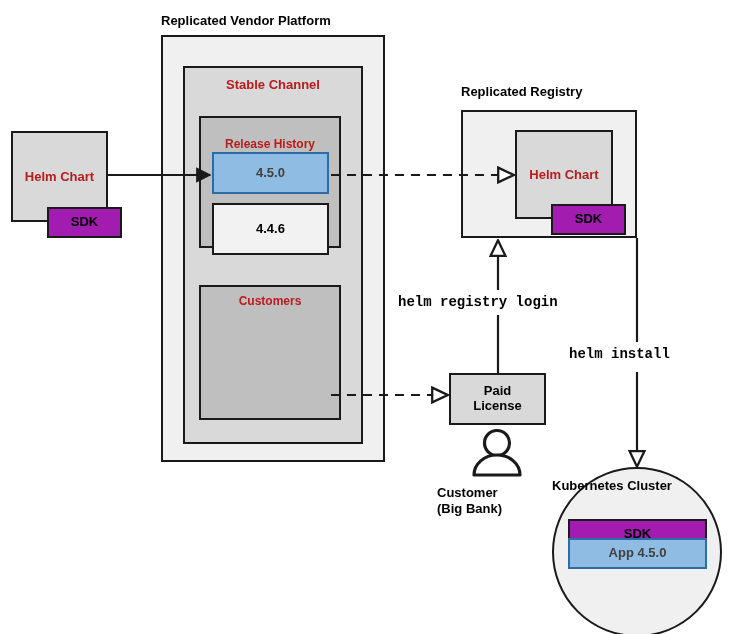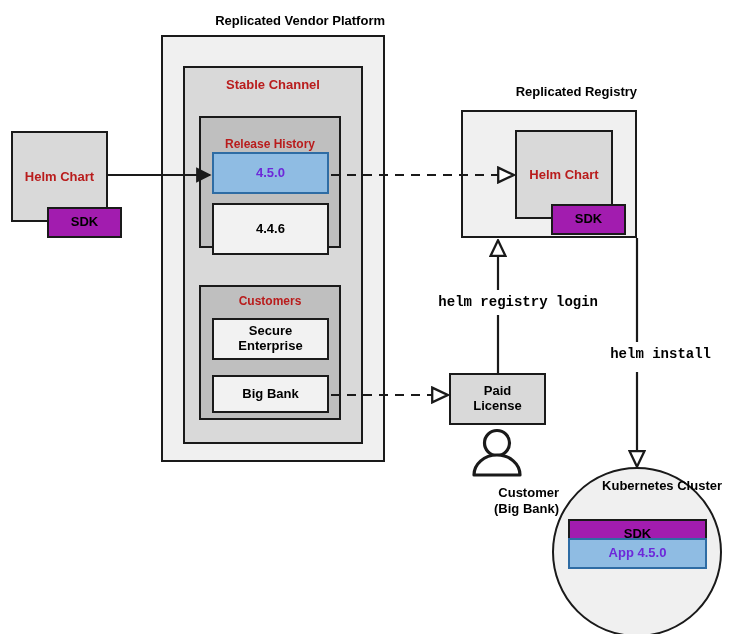--- a/index.html
+++ b/index.html
@@ -27,21 +27,21 @@
     display: flex;
     align-items: center;
     justify-content: center;
     text-align: center;
     font-weight: bold;
     color: #000000;
     line-height: 1.15;
   }
   .lbl {
     position: absolute;
-    text-align: right;
+    text-align: left;
     font-weight: bold;
     color: #000000;
     line-height: 1.2;
     white-space: pre-line;
   }
   .grp-title {
     position: absolute;
     width: 100%;
     left: 0;
     text-align: center;
@@ -51,21 +51,21 @@
   .mono {
     font-family: "Liberation Mono", "DejaVu Sans Mono", monospace;
     font-weight: bold;
     letter-spacing: 0px;
   }
   .fill-lightgray  { background: #f0f0f0; }
   .fill-midgray    { background: #d9d9d9; }
   .fill-darkgray   { background: #bfbfbf; }
   .fill-white      { background: #a21caf; margin-top: 16px; }
   .fill-offwhite   { background: #f2f2f2; }
-  .fill-blue       { background: #8fbce3; border-color: #2e6ca4; color: #6d28d9; }
+  .fill-blue       { background: #8fbce3; border-color: #2e6ca4; color: #404040; }
 
   .circle {
     position: absolute;
     box-sizing: border-box;
     border: 2px solid #1a1a1a;
     border-radius: 50%;
     background: #f0f0f0;
   }
   svg.overlay {
     position: absolute;
@@ -94,24 +94,21 @@
   </div>
 
   <div class="box fill-blue" style="left:212px; top:152px; width:117px; height:42px; font-size:13px;">4.5.0</div>
 
   <div class="box fill-offwhite" style="left:212px; top:203px; width:117px; height:52px; font-size:13px;">4.4.6</div>
 
   <div class="box fill-darkgray" style="left:199px; top:285px; width:142px; height:135px; display:block;">
     <div class="grp-title" style="top:8px; font-size:12px;">Customers</div>
   </div>
 
-  <div class="box fill-offwhite" style="left:212px; top:318px; width:117px; height:42px; font-size:13px; white-space:pre-line;">Secure
-Enterprise</div>
 
-  <div class="box fill-offwhite" style="left:212px; top:375px; width:117px; height:38px; font-size:13px;">Big Bank</div>
 
   <div class="box fill-midgray" style="left:11px; top:131px; width:97px; height:91px; display:block;">
     <div class="grp-title" style="top:37px; font-size:13px;">Helm Chart</div>
   </div>
   <div class="box fill-white" style="left:47px; top:191px; width:75px; height:31px; font-size:13px;">SDK</div>
 
   <div class="lbl" style="left:461px; top:84px; width:176px; font-size:13px;">Replicated Registry</div>
 
   <div class="box fill-lightgray" style="left:461px; top:110px; width:176px; height:128px; display:block;">
   </div>

